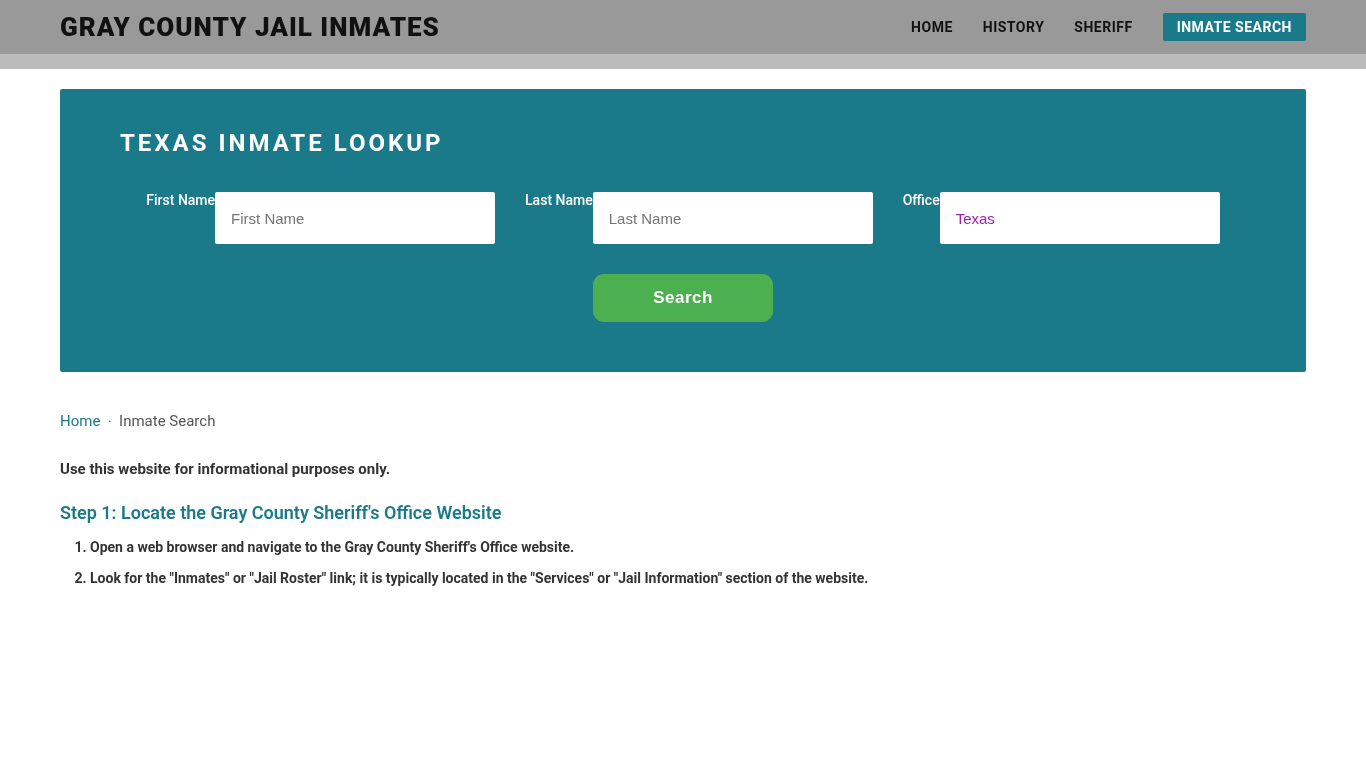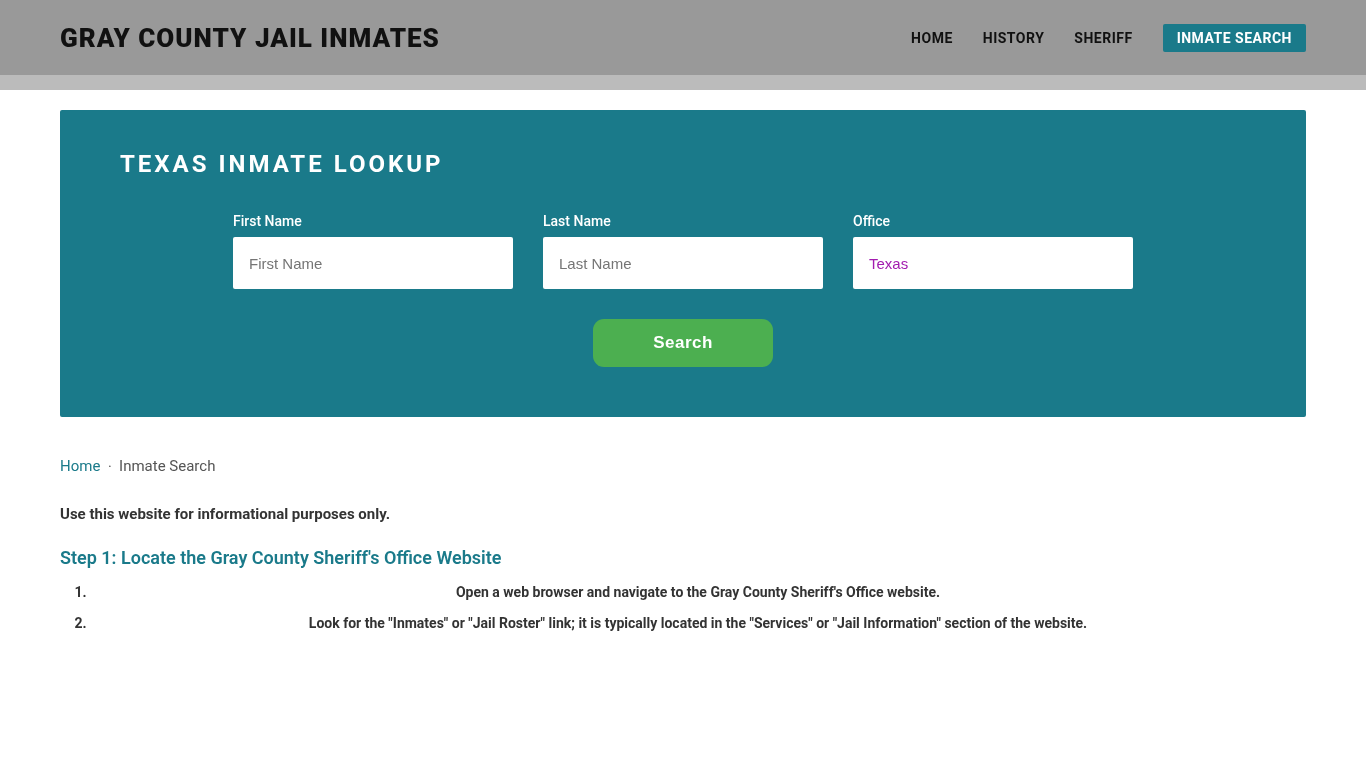--- a/index.html
+++ b/index.html
@@ -12,21 +12,21 @@
       background: #fff;
       color: #333;
       width: 1366px;
       min-height: 768px;
     }
 
     
     .header {
       background: #999;
       padding: 0 60px;
-      height: 75px;
+      height: 54px;
       display: flex;
       align-items: center;
       justify-content: space-between;
     }
     .header-title {
       font-size: 26px;
       font-weight: 900;
       color: #111;
       letter-spacing: 1px;
       text-transform: uppercase;
@@ -74,22 +74,21 @@
       margin-bottom: 35px;
     }
     .search-fields {
       display: flex;
       gap: 30px;
       justify-content: center;
       margin-bottom: 30px;
     }
     .field-group {
       display: flex;
-      flex-direction: column;
-      gap: 8px;
+      flex-direction: row;
     }
     .field-label {
       color: #fff;
       font-size: 14px;
       font-weight: 500;
     }
     .field-input {
       width: 280px;
       height: 52px;
       padding: 0 16px;
@@ -165,21 +164,20 @@
     }
     .step-list {
       padding-left: 30px;
     }
     .step-list li {
       font-size: 14px;
       font-weight: 700;
       color: #333;
       margin-bottom: 10px;
       line-height: 1.5;
-      text-align: center;
     }
   </style>
 </head>
 <body>
 
 <header class="header">
   <div class="header-title">GRAY COUNTY JAIL INMATES</div>
   <nav class="header-nav">
     <a class="nav-item">HOME</a>
     <a class="nav-item">HISTORY</a>

